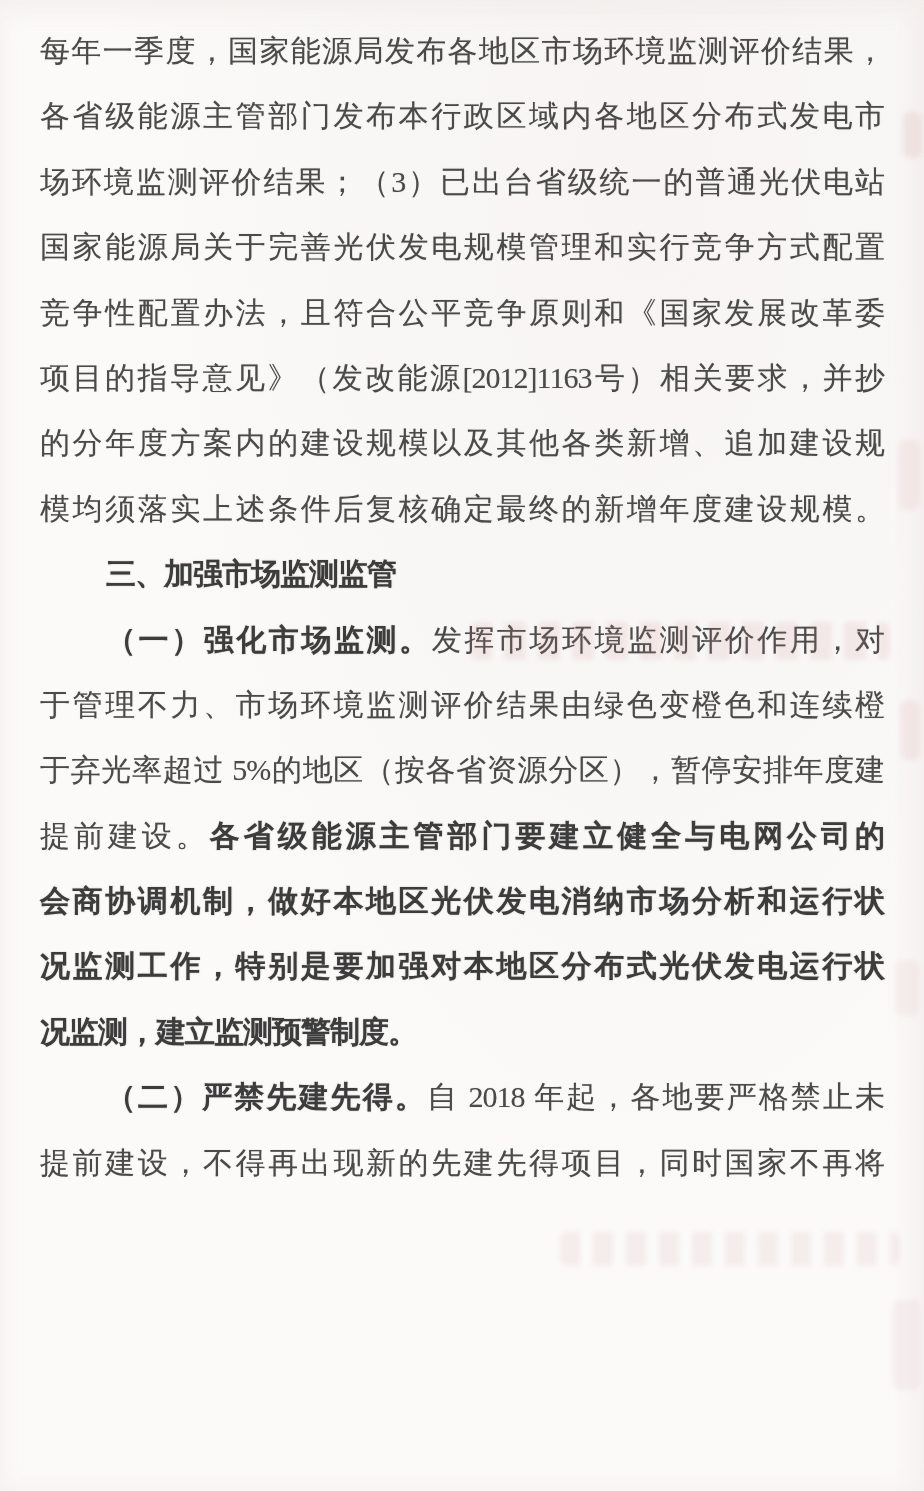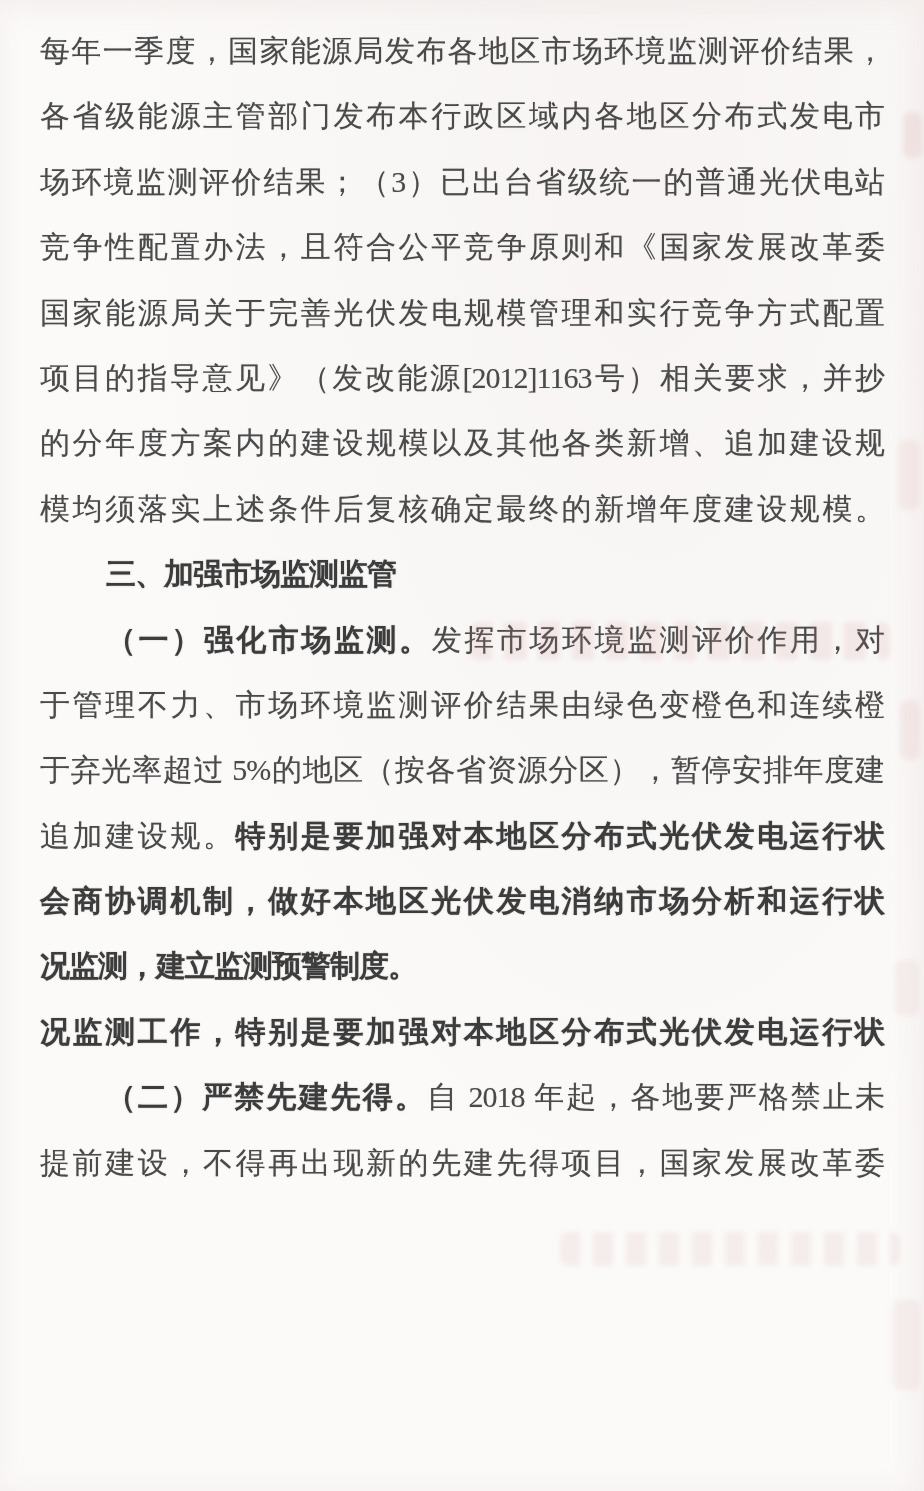--- a/index.html
+++ b/index.html
@@ -59,35 +59,35 @@
   .b7{left:895px;top:960px;width:24px;height:56px;background:rgba(214,152,152,.11);}
 </style>
 </head>
 <body>
 
 <div class="page">
   <div class="doc">
       <div class="line"><span>每年一季度，国家能源局发布各地区市场环境监测评价结果，</span></div>
       <div class="line"><span>各省级能源主管部门发布本行政区域内各地区分布式发电市</span></div>
       <div class="line"><span>场环境监测评价结果；（3）已出台省级统一的普通光伏电站</span></div>
+      <div class="line"><span>国家能源局关于完善光伏发电规模管理和实行竞争方式配置</span></div>
       <div class="line"><span>竞争性配置办法，且符合公平竞争原则和《国家发展改革委</span></div>
-      <div class="line"><span>国家能源局关于完善光伏发电规模管理和实行竞争方式配置</span></div>
       <div class="line"><span>项目的指导意见》（发改能源[2012]1163号）相关要求，并抄</span></div>
       <div class="line"><span>的分年度方案内的建设规模以及其他各类新增、追加建设规</span></div>
       <div class="line"><span>模均须落实上述条件后复核确定最终的新增年度建设规模。</span></div>
       <div class="line indent no-justify"><span class="bold">三、加强市场监测监管</span></div>
       <div class="line indent"><span class="bold">（一）强化市场监测。</span><span>发挥市场环境监测评价作用，对</span></div>
       <div class="line"><span>于管理不力、市场环境监测评价结果由绿色变橙色和连续橙</span></div>
       <div class="line"><span>于弃光率超过 5%的地区（按各省资源分区），暂停安排年度建</span></div>
-      <div class="line"><span>追加建设规。</span><span class="bold">特别是要加强对本地区分布式光伏发电运行状</span></div>
+      <div class="line"><span>提前建设。</span><span class="bold">各省级能源主管部门要建立健全与电网公司的</span></div>
       <div class="line"><span class="bold">会商协调机制，做好本地区光伏发电消纳市场分析和运行状</span></div>
+      <div class="line"><span class="bold">况监测工作，特别是要加强对本地区分布式光伏发电运行状</span></div>
       <div class="line no-justify"><span class="bold">况监测，建立监测预警制度。</span></div>
-      <div class="line"><span class="bold">况监测工作，特别是要加强对本地区分布式光伏发电运行状</span></div>
       <div class="line indent"><span class="bold">（二）严禁先建先得。</span><span>自 2018 年起，各地要严格禁止未</span></div>
-      <div class="line"><span>提前建设，不得再出现新的先建先得项目，国家发展改革委</span></div>
+      <div class="line"><span>提前建设，不得再出现新的先建先得项目，同时国家不再将</span></div>
     </div>
   <div class="bleed b1"></div>
   <div class="bleed b2"></div>
   <div class="bleed b3"></div>
   <div class="bleed b4"></div>
   <div class="bleed b5"></div>
   <div class="bleed b6"></div>
   <div class="bleed b7"></div>
 </div>
 

